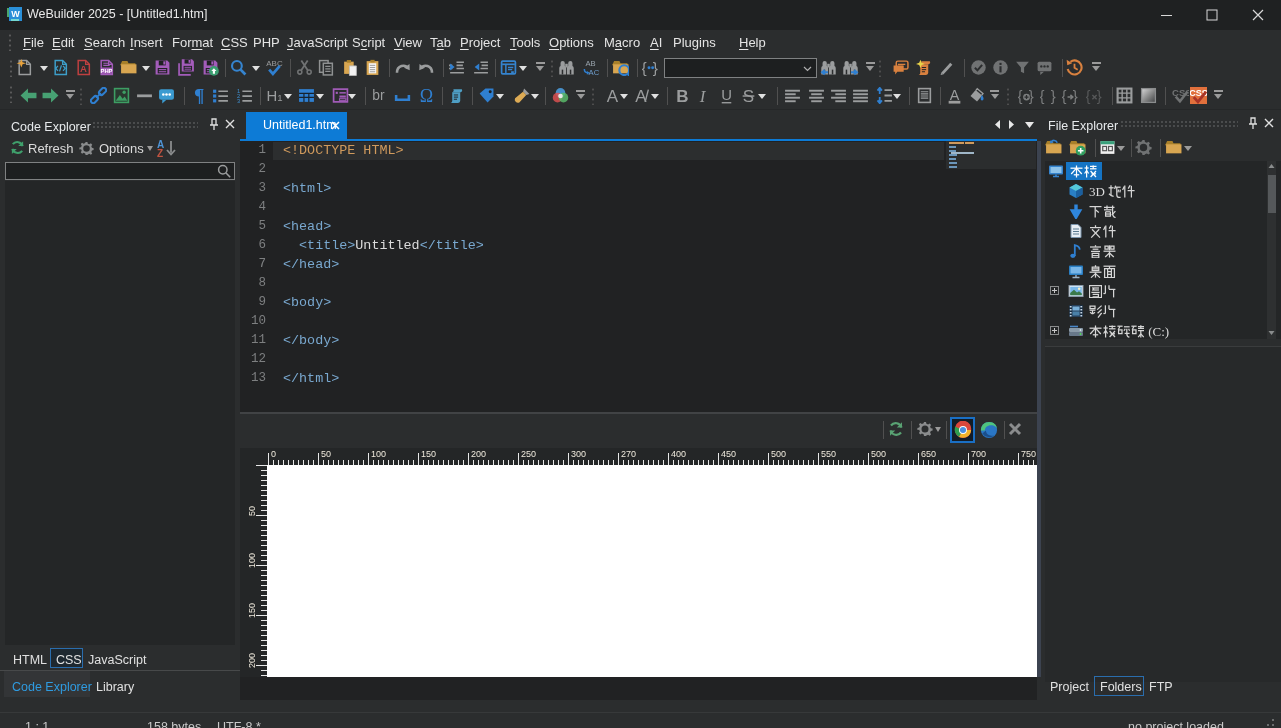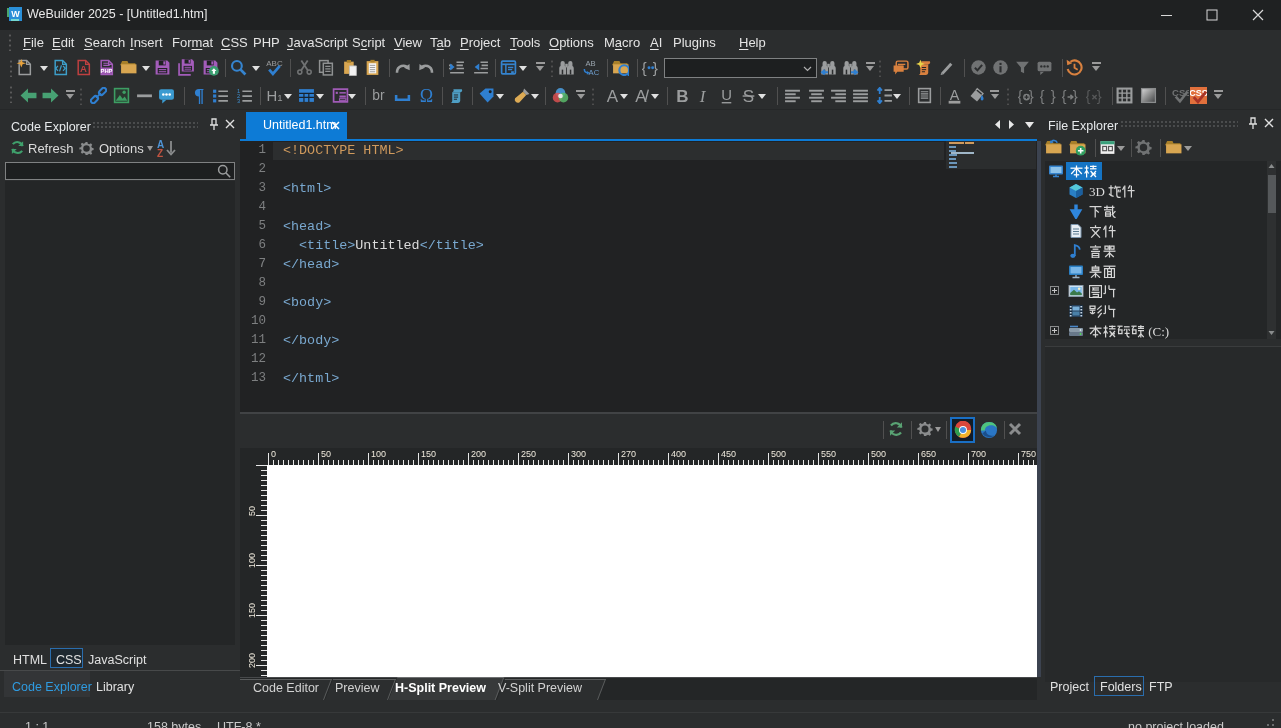--- a/index.html
+++ b/index.html
@@ -907,31 +907,20 @@
         <span class="tick" style="left:21px;top:197px;width:6px;height:1px;"></span>
         <span class="tick" style="left:21px;top:202px;width:6px;height:1px;"></span>
         <span class="tick" style="left:21px;top:207px;width:6px;height:1px;"></span>
         <span class="tick" style="left:21px;top:212px;width:6px;height:1px;"></span>
         <span class="tick" style="left:16px;top:217px;width:11px;height:1px;"></span>
         <span class="rnum" style="left:5px;top:208px;transform:rotate(-90deg);transform-origin:center;display:inline-block;width:14px;text-align:center;">200</span>
         <span class="tick" style="left:21px;top:222px;width:6px;height:1px;"></span>
         <span class="tick" style="left:21px;top:227px;width:6px;height:1px;"></span>
       </div>
   <div id="preview"></div>
-  <div id="btabs">
-    <div class="abs" style="left:0;top:0;width:797px;height:1px;background:#47494b;"></div>
-    <div class="btab" style="left:-8px;width:96px;"></div>
-    <span class="btab-label" style="left:13px;">Code Editor</span>
-    <div class="btab" style="left:89px;width:63px;"></div>
-    <span class="btab-label" style="left:95px;">Preview</span>
-    <div class="btab" style="left:153px;width:107px;background:#37393a;top:0px;height:23px;border-top-color:#6e7071;"></div>
-    <span class="btab-label" style="left:155px;font-weight:bold;color:#fff;">H-Split Preview</span>
-    <div class="btab" style="left:261px;width:101px;"></div>
-    <span class="btab-label" style="left:258px;">V-Split Preview</span>
-  </div>
 </div>
 <div id="vsb"></div>
 
 <div id="rightpanel">
   <div class="panehead" style="position:absolute;left:7px;top:9px;">File Explorer</div>
   <div class="dotted" style="position:absolute;left:79px;top:10px;width:118px;"></div>
   <svg class="abs" style="left:206px;top:7px;" width="12" height="14" viewBox="0 0 12 14">
         <path d="M4 1 h4 v6 h-4 z M2 7 h8 M6 7 v5" stroke="#e0e0e0" stroke-width="1.3" fill="none"></path>
       </svg>
   <svg class="abs" style="left:222px;top:7px;" width="12" height="12" viewBox="0 0 12 12">

